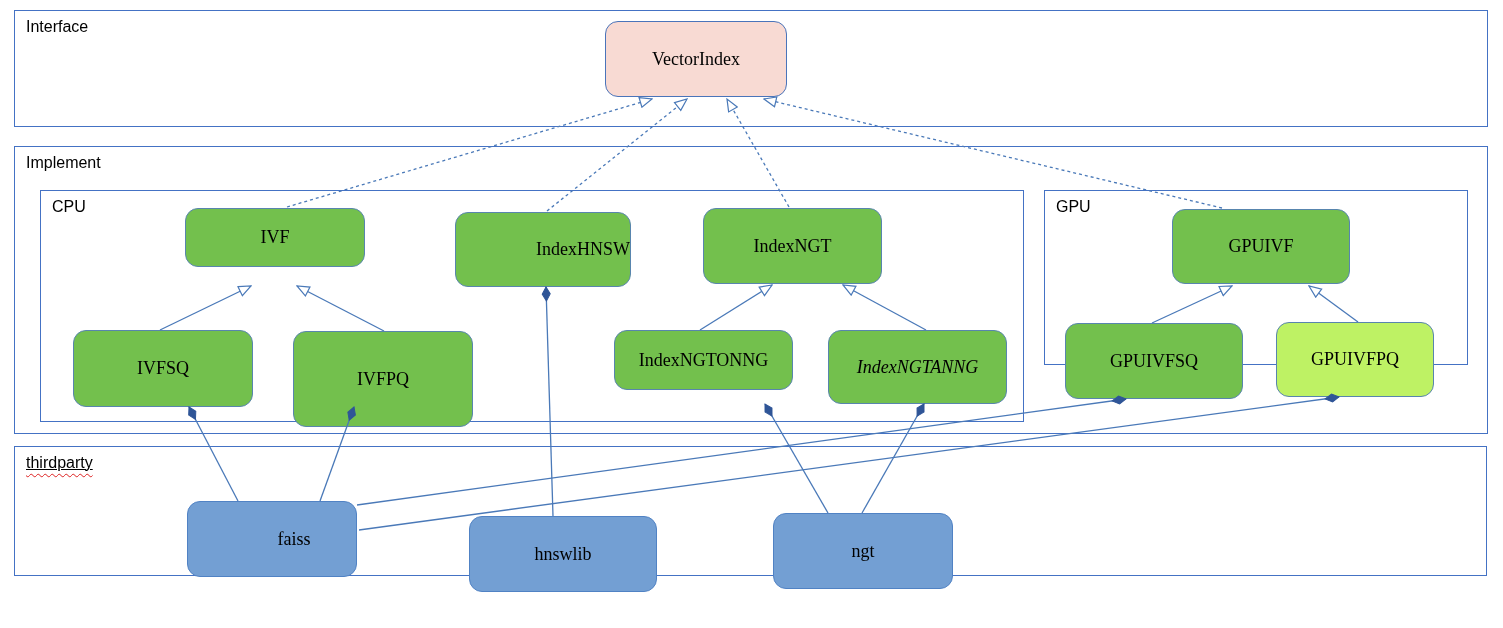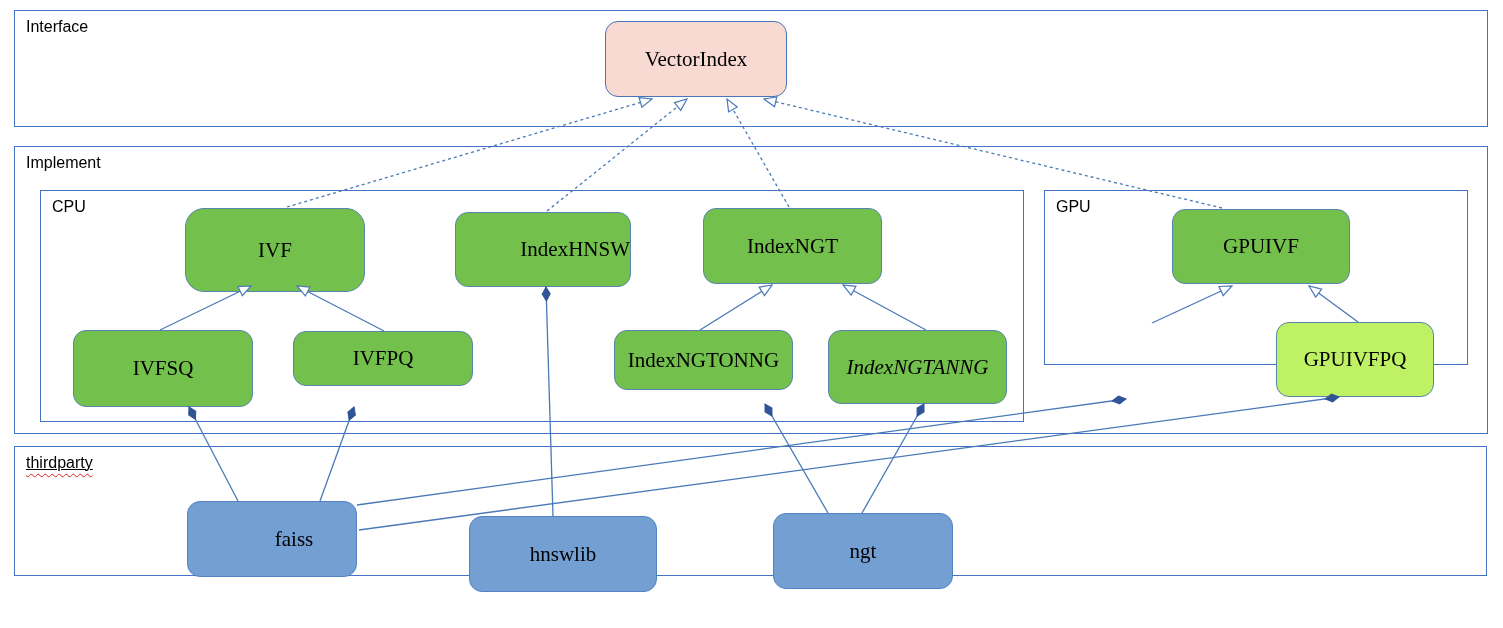--- a/index.html
+++ b/index.html
@@ -29,21 +29,21 @@
     text-decoration:underline wavy #d22;
     text-decoration-thickness:1px;
     text-underline-offset:5px;
   }
   .node{
     position:absolute;
     box-sizing:border-box;
     border-radius:13px;
     display:flex;align-items:center;justify-content:center;
     font-family:"Liberation Serif", serif;
-    font-size:21px;color:#000;
+    font-size:18px;color:#000;
     border:1.6px solid #5885ae;
   }
   .node-label{white-space:nowrap;}
   #edge-layer{
     position:absolute;left:0;top:0;
     pointer-events:none;
   }
   .edge{stroke:#4a79b8;stroke-width:1.3;fill:none;}
   .edge.realization{stroke-dasharray:3 3;}
 </style>
@@ -63,43 +63,46 @@
     </div>
     <div class="section" style="left: 1044px; top: 190px; width: 424px; height: 175px; border-color: rgb(68, 114, 196); padding-left: 24px;">
       <span class="section-label">GPU</span>
     </div>
     <div class="section" style="left: 14px; top: 446px; width: 1473px; height: 130px; border-color: rgb(68, 114, 196);">
       <span class="section-label misspelled"><span class="wavy">thirdparty</span></span>
     </div>
     <div class="node interface" style="left: 605px; top: 21px; width: 182px; height: 76px; background: rgb(248, 218, 211); border-color: rgb(74, 116, 186);">
       <span class="node-label">VectorIndex</span>
     </div>
-    <div class="node impl" style="left: 185px; top: 208px; width: 180px; height: 84px; background: rgb(115, 192, 77); border-color: rgb(88, 133, 174); border-radius: 19px;">
+    <div class="node impl" style="left: 185px; top: 208px; width: 180px; height: 59px; background: rgb(115, 192, 77); border-color: rgb(88, 133, 174);">
       <span class="node-label">IVF</span>
     </div>
     <div class="node impl" style="left: 455px; top: 212px; width: 176px; height: 75px; background: rgb(115, 192, 77); border-color: rgb(88, 133, 174); justify-content: flex-end;">
       <span class="node-label">IndexHNSW</span>
     </div>
     <div class="node impl" style="left: 703px; top: 208px; width: 179px; height: 76px; background: rgb(115, 192, 77); border-color: rgb(88, 133, 174);">
       <span class="node-label">IndexNGT</span>
     </div>
     <div class="node impl" style="left: 73px; top: 330px; width: 180px; height: 77px; background: rgb(115, 192, 77); border-color: rgb(88, 133, 174);">
       <span class="node-label">IVFSQ</span>
     </div>
-    <div class="node impl" style="left: 293px; top: 331px; width: 180px; height: 55px; background: rgb(115, 192, 77); border-color: rgb(88, 133, 174);">
+    <div class="node impl" style="left: 293px; top: 331px; width: 180px; height: 96px; background: rgb(115, 192, 77); border-color: rgb(88, 133, 174);">
       <span class="node-label">IVFPQ</span>
     </div>
     <div class="node impl" style="left: 614px; top: 330px; width: 179px; height: 60px; background: rgb(115, 192, 77); border-color: rgb(88, 133, 174);">
       <span class="node-label">IndexNGTONNG</span>
     </div>
     <div class="node impl" style="left: 828px; top: 330px; width: 179px; height: 74px; background: rgb(115, 192, 77); border-color: rgb(88, 133, 174); font-style: italic;">
       <span class="node-label">IndexNGTANNG</span>
     </div>
     <div class="node impl" style="left: 1172px; top: 209px; width: 178px; height: 75px; background: rgb(115, 192, 77); border-color: rgb(88, 133, 174);">
       <span class="node-label">GPUIVF</span>
+    </div>
+    <div class="node impl" style="left: 1065px; top: 323px; width: 178px; height: 76px; background: rgb(115, 192, 77); border-color: rgb(88, 133, 174);">
+      <span class="node-label">GPUIVFSQ</span>
     </div>
     <div class="node impl" style="left: 1276px; top: 322px; width: 158px; height: 75px; background: #bef264; border-color: rgb(88, 133, 174);">
       <span class="node-label">GPUIVFPQ</span>
     </div>
     <div class="node lib" style="left: 187px; top: 501px; width: 170px; height: 76px; background: rgb(115, 159, 211); border-color: rgb(80, 130, 196); padding-left: 44px;">
       <span class="node-label">faiss</span>
     </div>
     <div class="node lib" style="left: 469px; top: 516px; width: 188px; height: 76px; background: rgb(115, 159, 211); border-color: rgb(80, 130, 196);">
       <span class="node-label">hnswlib</span>
     </div>

